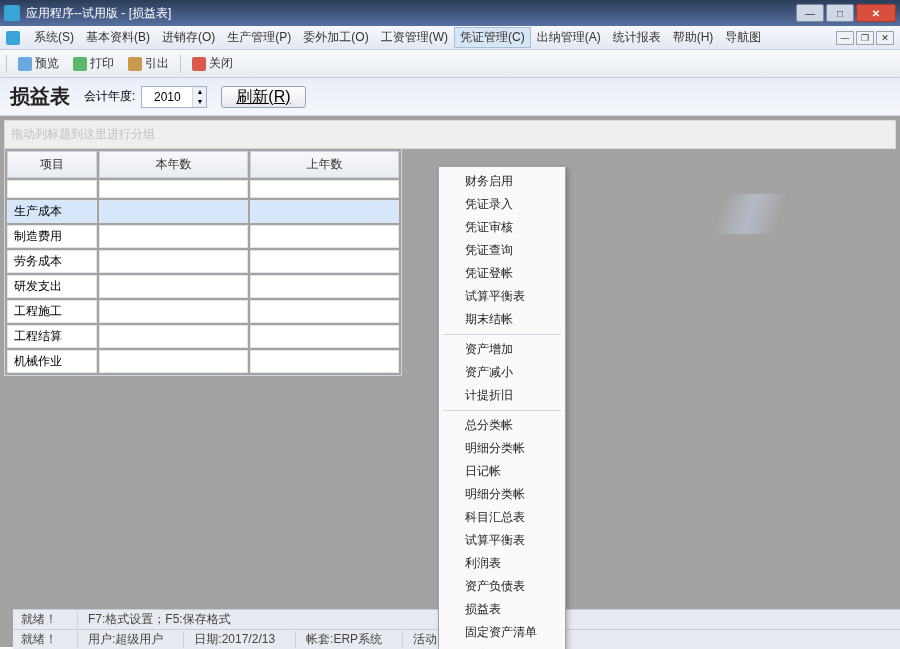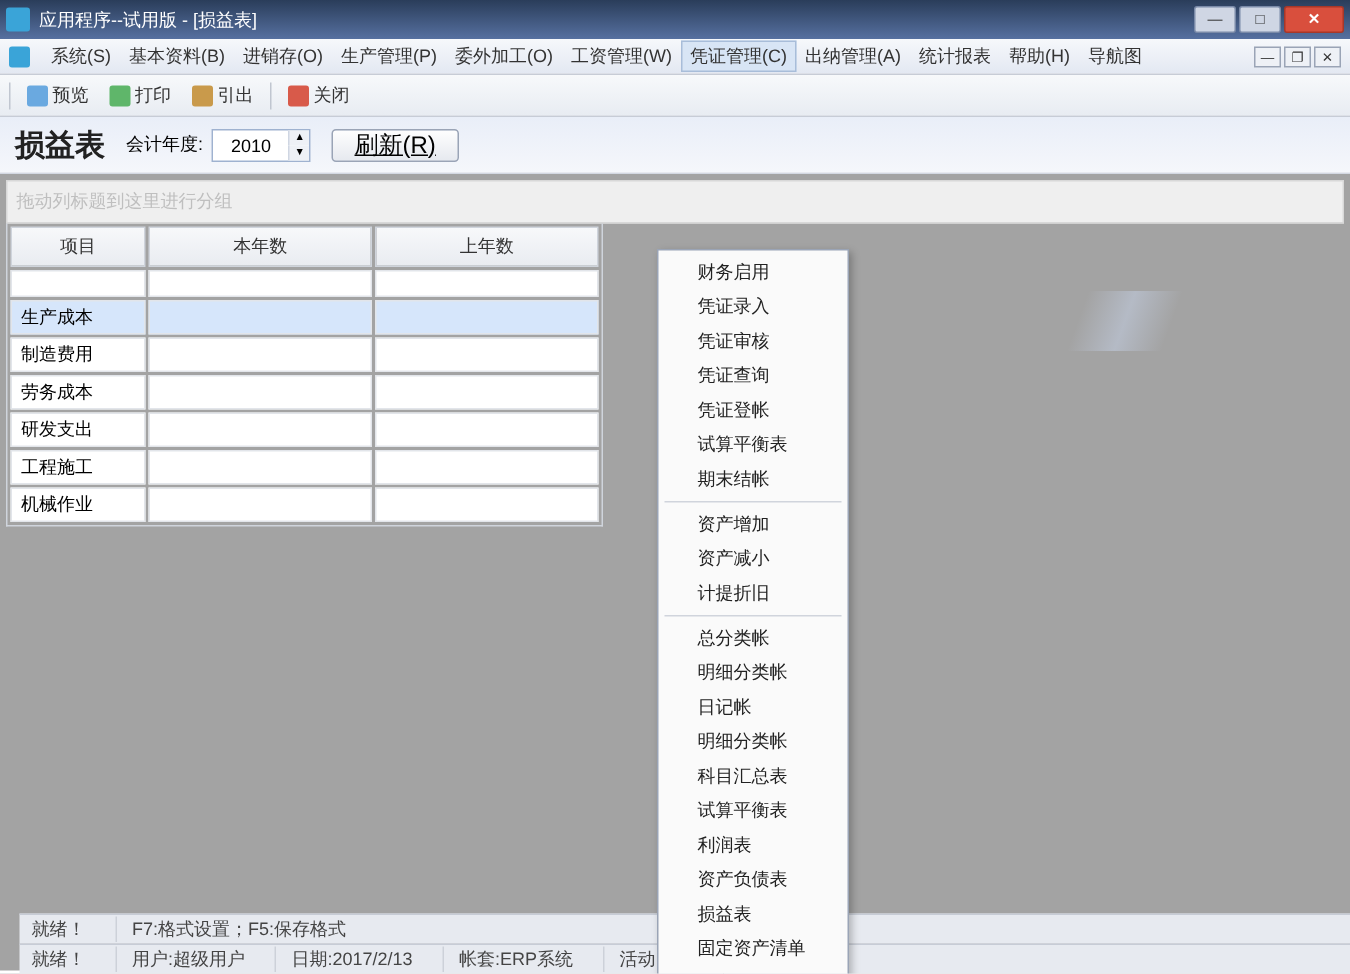--- a/index.html
+++ b/index.html
@@ -172,20 +172,25 @@
             <td></td>
             <td></td>
           </tr>
           <tr class="grid-body-row">
             <td>研发支出</td>
             <td></td>
             <td></td>
           </tr>
           <tr class="grid-body-row">
             <td>工程施工</td>
+            <td></td>
+            <td></td>
+          </tr>
+          <tr class="grid-body-row">
+            <td>工程结算</td>
             <td></td>
             <td></td>
           </tr>
           <tr class="grid-body-row">
             <td>机械作业</td>
             <td></td>
             <td></td>
           </tr>
         </tbody>
     </table>

